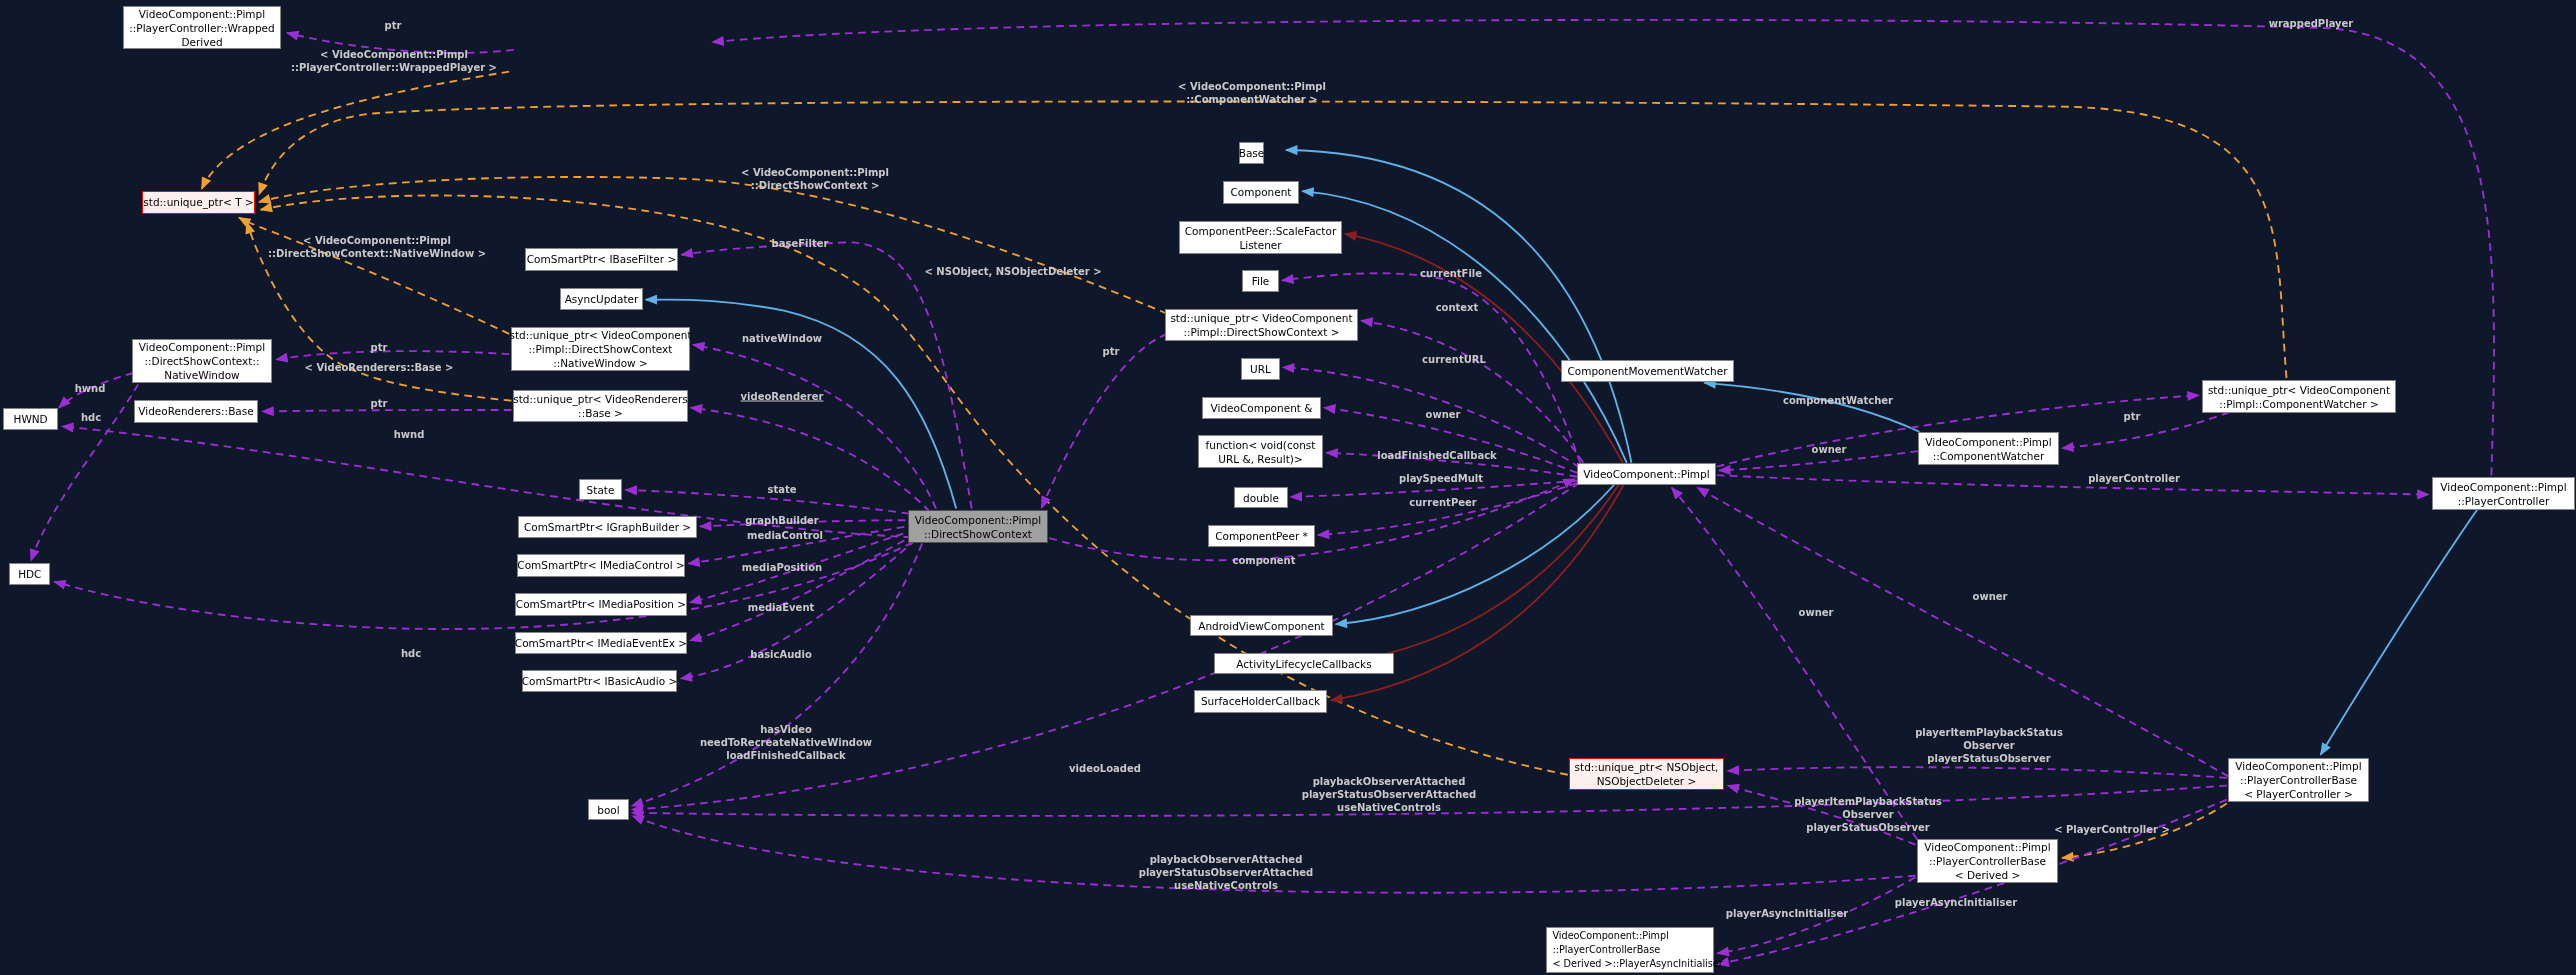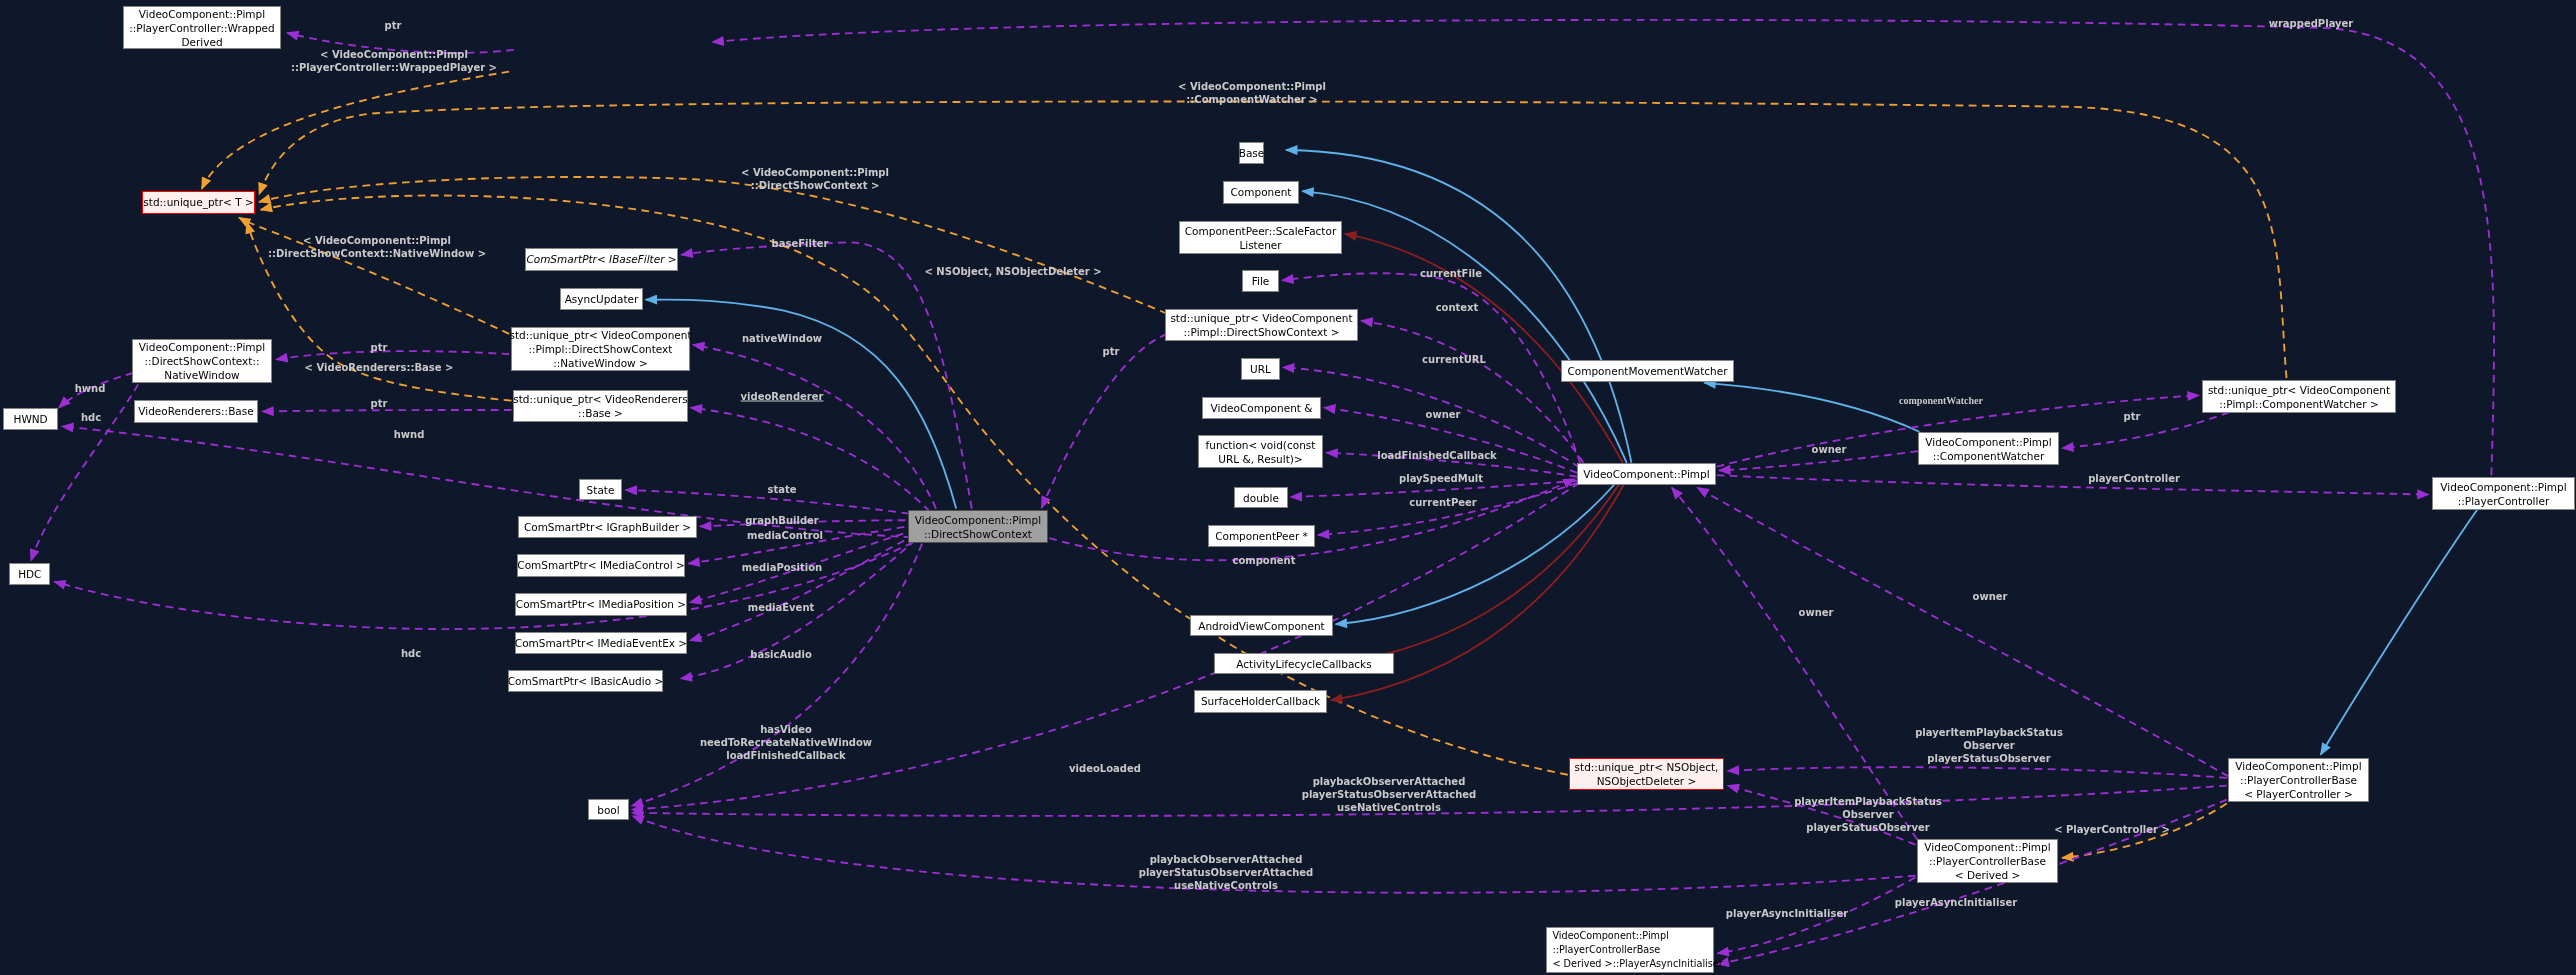--- a/index.html
+++ b/index.html
@@ -115,21 +115,21 @@
       </div>
       <div class="node" style="left: 3.1px; top: 408px; width: 55px; height: 22px;">
         <span>HWND</span>
       </div>
       <div class="node" style="left: 134px; top: 400px; width: 124px; height: 22.5px;">
         <span>VideoRenderers::Base</span>
       </div>
       <div class="node" style="left: 9.3px; top: 563px; width: 41px; height: 22px;">
         <span>HDC</span>
       </div>
-      <div class="node" style="left: 525px; top: 248px; width: 153px; height: 22.5px; font-style: italic;">
+      <div class="node" style="left: 525px; top: 248px; width: 153px; height: 22.5px;">
         <span>ComSmartPtr&lt; IBaseFilter &gt;</span>
       </div>
       <div class="node" style="left: 560px; top: 288px; width: 83px; height: 22px;">
         <span>AsyncUpdater</span>
       </div>
       <div class="node" style="left: 511px; top: 327px; width: 179px; height: 44px;">
         <span>std::unique_ptr&lt; VideoComponent</span>
         <span>::Pimpl::DirectShowContext</span>
         <span>::NativeWindow &gt;</span>
       </div>
@@ -145,21 +145,21 @@
       </div>
       <div class="node" style="left: 517px; top: 554px; width: 168px; height: 22.5px;">
         <span>ComSmartPtr&lt; IMediaControl &gt;</span>
       </div>
       <div class="node" style="left: 515px; top: 593px; width: 172px; height: 22.5px;">
         <span>ComSmartPtr&lt; IMediaPosition &gt;</span>
       </div>
       <div class="node" style="left: 515px; top: 632px; width: 172px; height: 22px;">
         <span>ComSmartPtr&lt; IMediaEventEx &gt;</span>
       </div>
-      <div class="node" style="left: 508px; top: 670px; width: 155px; height: 22px;">
+      <div class="node" style="left: 522px; top: 670px; width: 155px; height: 22px;">
         <span>ComSmartPtr&lt; IBasicAudio &gt;</span>
       </div>
       <div class="node" style="left: 588px; top: 799px; width: 41px; height: 21px;">
         <span>bool</span>
       </div>
       <div class="node gray" style="left: 908px; top: 510px; width: 140px; height: 33px;">
         <span>VideoComponent::Pimpl</span>
         <span>::DirectShowContext</span>
       </div>
       <div class="node" style="left: 1239px; top: 142px; width: 25px; height: 22px;">
@@ -354,21 +354,21 @@
       </div>
       <div class="elabel" style="left: 1443px; top: 502px;">
         <span>currentPeer</span>
       </div>
       <div class="elabel" style="left: 1264px; top: 560px;">
         <span>component</span>
       </div>
       <div class="elabel" style="left: 1111px; top: 351px;">
         <span>ptr</span>
       </div>
-      <div class="elabel" style="left: 1941px; top: 400px; font-family: Liberation Serif, serif;">
+      <div class="elabel" style="left: 1838px; top: 400px;">
         <span>componentWatcher</span>
       </div>
       <div class="elabel" style="left: 2132px; top: 416px;">
         <span>ptr</span>
       </div>
       <div class="elabel" style="left: 1829px; top: 449px;">
         <span>owner</span>
       </div>
       <div class="elabel" style="left: 2134px; top: 478px;">
         <span>playerController</span>

